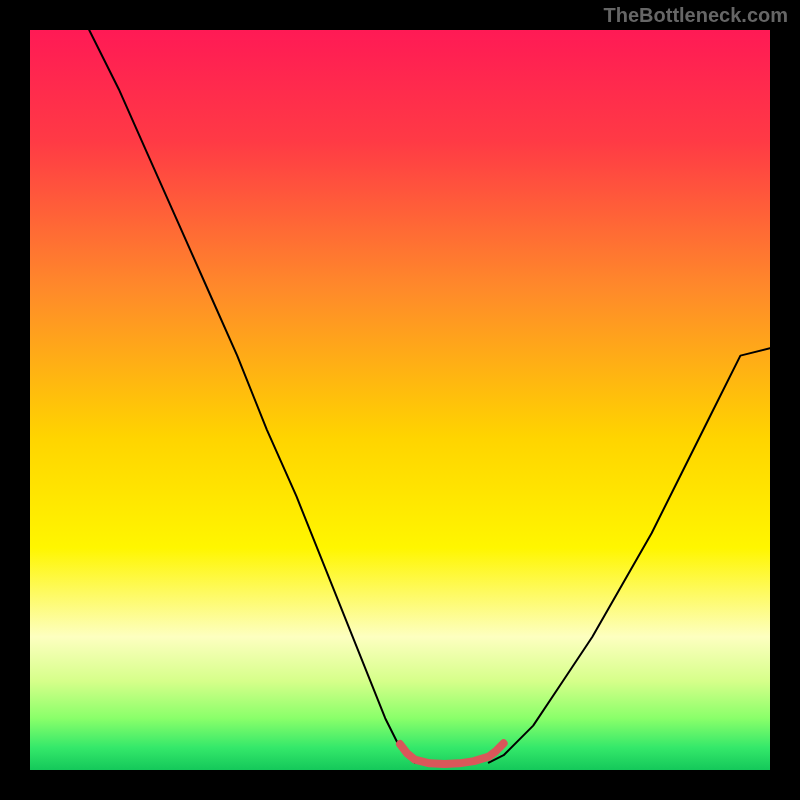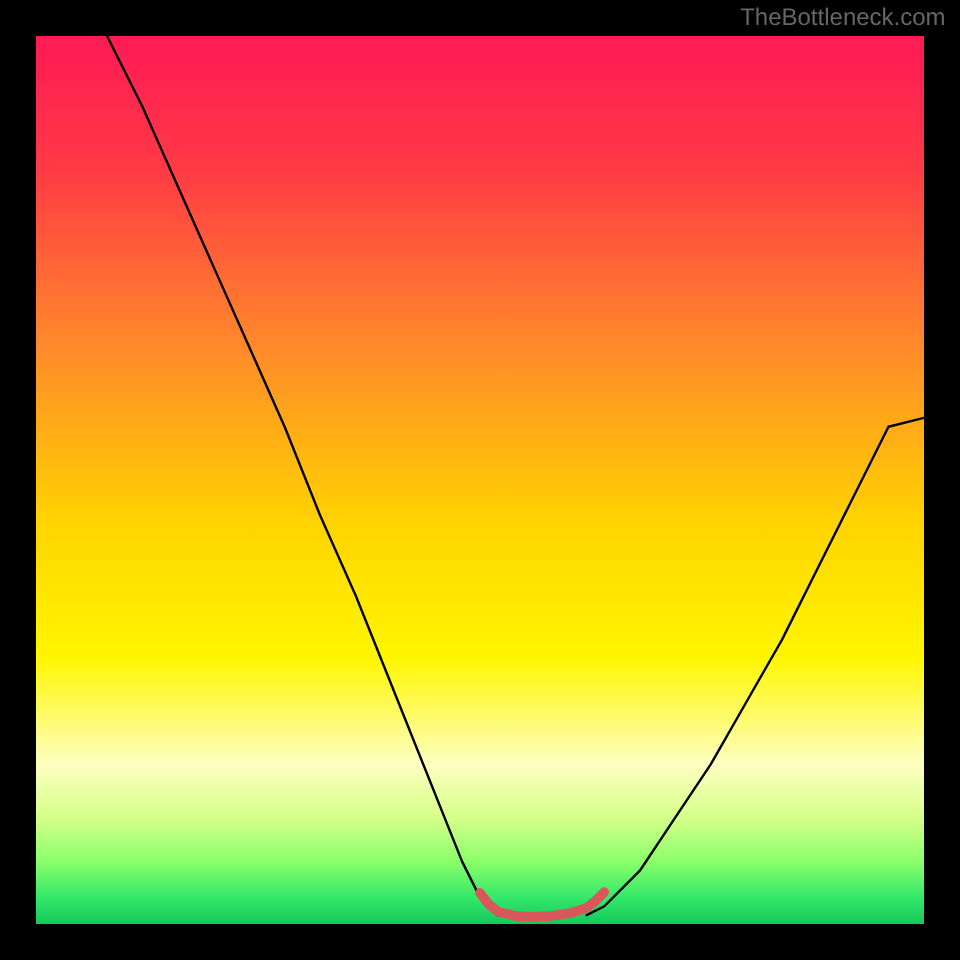--- a/index.html
+++ b/index.html
@@ -9,21 +9,21 @@
     background: #000;
     position: relative;
     font-family: Arial, sans-serif;
   }
   .watermark {
     position: absolute;
     top: 4px;
     right: 12px;
     color: #666;
     font-size: 20px;
-    font-weight: normal;
+    font-weight: bold;
     z-index: 10;
   }
   .plot-area {
     position: absolute;
     left: 30px;
     top: 30px;
     width: 740px;
     height: 740px;
     overflow: hidden;
   }

